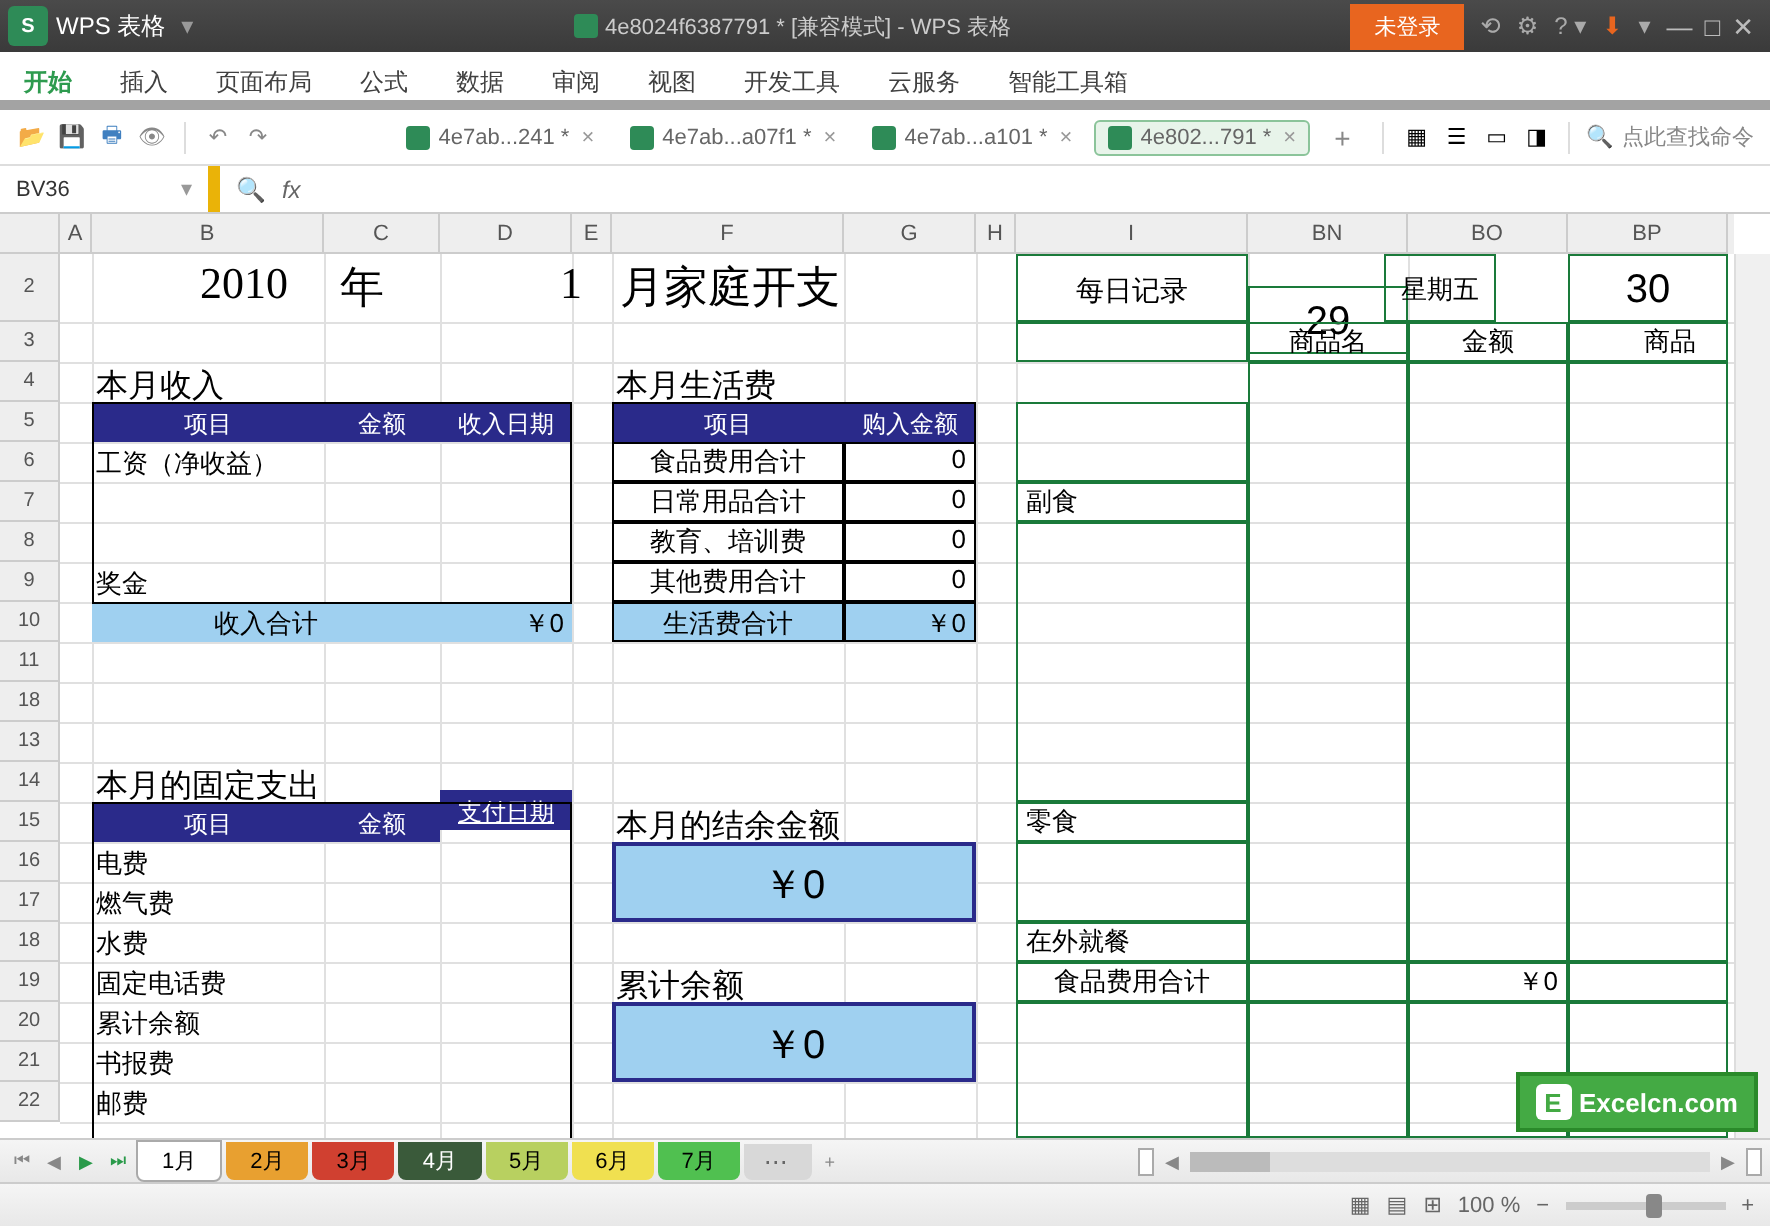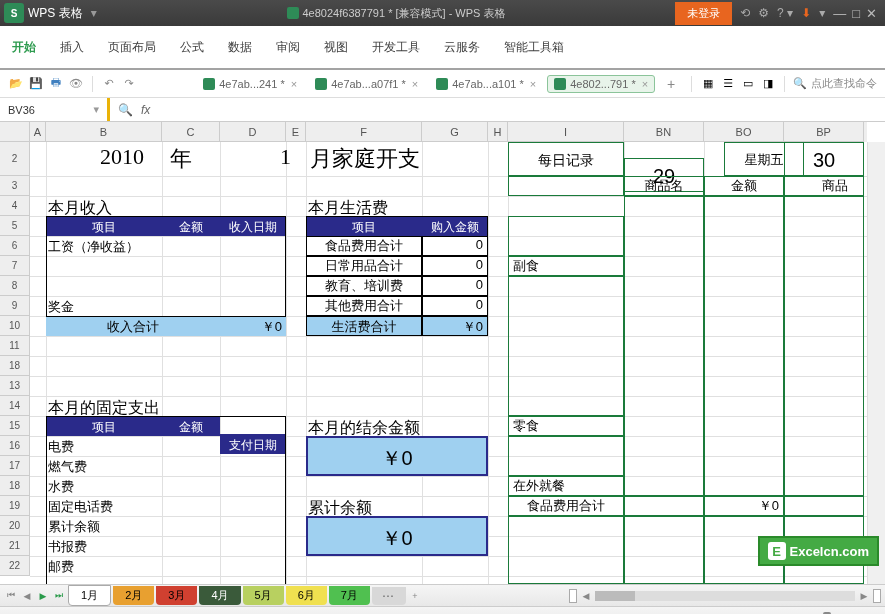--- a/index.html
+++ b/index.html
@@ -9,37 +9,37 @@
     .app-logo { width: 20px; height: 20px; background: #2e8b57; margin: 0 4px; border-radius: 3px; display: flex; align-items: center; justify-content: center; color: #fff; font-weight: bold; font-size: 10px; }
     .app-name { font-size: 12px; margin-right: 8px; color: #fff; }
     .title-dropdown { color: #999; margin-right: 20px; }
     .doc-title { flex: 1; text-align: center; font-size: 11px; color: #ccc; display: flex; align-items: center; justify-content: center; gap: 4px; }
     .doc-icon-s { width: 12px; height: 12px; background: #2e8b57; border-radius: 2px; }
     .login-btn { background: #e8651f; color: #fff; padding: 4px 12px; font-size: 11px; margin-right: 8px; }
     .title-icons { display: flex; gap: 8px; align-items: center; margin-right: 8px; color: #aaa; }
     .title-icons span { cursor: pointer; }
     .win-controls { display: flex; gap: 6px; margin-right: 8px; color: #bbb; font-size: 13px; }
     
-    .menu-bar { height: 44px; background: #fff; border-bottom: 2px solid #a3a3a3; display: flex; align-items: center; padding-left: 12px; gap: 24px; }
+    .menu-bar { height: 29px; background: #fff; border-bottom: 5px solid #a3a3a3; display: flex; align-items: flex-end; padding-left: 12px; gap: 24px; }
     .menu-item { font-size: 12px; color: #404040; cursor: pointer; }
     .menu-item.active { color: #2e9b4f; font-weight: bold; }
     
     .toolbar { height: 28px; background: #fff; border-bottom: 1px solid #ddd; display: flex; align-items: center; padding: 0 8px; gap: 4px; }
     .tb-icon { width: 16px; height: 16px; display: inline-flex; align-items: center; justify-content: center; font-size: 11px; cursor: pointer; }
     .tb-sep { width: 1px; height: 16px; background: #ddd; margin: 0 4px; }
     .tb-spacer { flex: 1; }
     .doc-tab { display: flex; align-items: center; gap: 4px; padding: 2px 6px; font-size: 11px; color: #666; cursor: pointer; border: 1px solid transparent; border-radius: 3px; }
     .doc-tab.active { background: #e8f4ea; border-color: #8bc49a; }
     .doc-tab-icon { width: 12px; height: 12px; background: #2e8b57; border-radius: 2px; }
     .doc-tab-close { color: #999; margin-left: 2px; }
     .plus-tab { padding: 2px 8px; font-size: 14px; color: #888; cursor: pointer; }
     .search-hint { display: flex; align-items: center; gap: 4px; color: #888; font-size: 11px; }
     
     .formula-bar { height: 24px; background: #fff; border-bottom: 1px solid #ccc; display: flex; align-items: center; }
-    .cell-ref { width: 110px; border-right: 3px solid #eab308; padding: 2px 8px; font-size: 11px; color: #333; height: 100%; display: flex; align-items: center; gap: 28px; }
+    .cell-ref { width: 110px; border-right: 6px solid #eab308; padding: 2px 8px; font-size: 11px; color: #333; height: 100%; display: flex; align-items: center; gap: 28px; }
     .cell-ref-dd { color: #999; margin-left: auto; }
     .fx-icons { display: flex; gap: 8px; padding: 0 8px; color: #888; align-items: center; }
     .fx-label { font-style: italic; color: #666; }
     
     .sheet-area { position: relative; height: 462px; display: flex; }
     .corner { width: 30px; height: 20px; background: #eee; border-right: 1px solid #ccc; border-bottom: 1px solid #ccc; }
     .col-headers { display: flex; height: 20px; background: #eee; }
     .col-h { border-right: 1px solid #ccc; border-bottom: 1px solid #ccc; text-align: center; font-size: 11px; color: #555; line-height: 20px; }
     .row-headers { width: 30px; }
     .row-h { height: 20px; border-right: 1px solid #ccc; border-bottom: 1px solid #ccc; background: #eee; text-align: center; font-size: 10px; color: #555; line-height: 20px; }
@@ -255,21 +255,21 @@
 
     <div class="content">
 
       <div class="cell-text big-text" style="left:70px;top:2px;">2010</div>
       <div class="cell-text big-text" style="left:140px;top:2px;">年</div>
       <div class="cell-text big-text" style="left:250px;top:2px;">1</div>
       <div class="cell-text big-text" style="left:280px;top:2px;">月家庭开支</div>
 
       <div class="green-border" style="position:absolute;left:478px;top:0;width:116px;height:34px;text-align:center;line-height:34px;font-size:14px;">每日记录</div>
       <div class="green-border" style="position:absolute;left:594px;top:16px;width:80px;height:34px;text-align:center;line-height:34px;font-size:20px;">29</div>
-      <div class="green-border" style="position:absolute;left:694px;top:0;width:80px;height:34px;text-align:center;line-height:34px;font-size:13px;">星期五</div>
+      <div class="green-border" style="position:absolute;left:662px;top:0;width:56px;height:34px;text-align:center;line-height:34px;font-size:13px;">星期五</div>
       <div class="green-border" style="position:absolute;left:754px;top:0;width:80px;height:34px;text-align:center;line-height:34px;font-size:20px;">30</div>
 
       <div class="green-border" style="position:absolute;left:594px;top:34px;width:80px;height:20px;text-align:center;">商品名</div>
       <div class="green-border" style="position:absolute;left:674px;top:34px;width:80px;height:20px;text-align:center;">金额</div>
       <div class="green-border" style="position:absolute;left:754px;top:34px;width:80px;height:20px;text-align:center;padding-left:22px;">商品</div>
       <div style="position:absolute;left:478px;top:34px;width:116px;height:20px;" class="green-border"></div>
 
       <div class="cell-text" style="left:18px;top:56px;font-size:16px;">本月收入</div>
       <div class="cell-text" style="left:278px;top:56px;font-size:16px;">本月生活费</div>
       <div class="green-border" style="position:absolute;left:594px;top:54px;width:80px;height:300px;"></div>
@@ -300,21 +300,21 @@
       <div class="lb-fill" style="position:absolute;left:276px;top:174px;width:116px;height:20px;text-align:center;line-height:20px;border:1px solid #000;">生活费合计</div>
       <div class="lb-fill" style="position:absolute;left:392px;top:174px;width:66px;height:20px;text-align:right;line-height:20px;padding-right:4px;border:1px solid #000;">￥0</div>
 
       <div class="green-border" style="position:absolute;left:478px;top:114px;width:116px;height:20px;padding-left:4px;">副食</div>
       <div class="green-border" style="position:absolute;left:478px;top:74px;width:116px;height:40px;"></div>
       <div class="green-border" style="position:absolute;left:478px;top:134px;width:116px;height:140px;"></div>
 
       <div class="cell-text" style="left:18px;top:256px;font-size:16px;">本月的固定支出</div>
       <div class="hdr-blue" style="position:absolute;left:16px;top:274px;width:116px;height:20px;line-height:20px;">项目</div>
       <div class="hdr-blue" style="position:absolute;left:132px;top:274px;width:58px;height:20px;line-height:20px;">金额</div>
-      <div class="hdr-blue" style="position:absolute;left:190px;top:292px;width:66px;height:20px;line-height:20px;">支付日期</div>
+      <div class="hdr-blue" style="position:absolute;left:190px;top:268px;width:66px;height:20px;line-height:20px;text-decoration:underline;">支付日期</div>
       <div style="position:absolute;left:16px;top:274px;width:240px;height:168px;border:1px solid #000;border-bottom:none;"></div>
       <div class="cell-text" style="left:18px;top:296px;">电费</div>
       <div class="cell-text" style="left:18px;top:316px;">燃气费</div>
       <div class="cell-text" style="left:18px;top:336px;">水费</div>
       <div class="cell-text" style="left:18px;top:356px;">固定电话费</div>
       <div class="cell-text" style="left:18px;top:376px;">累计余额</div>
       <div class="cell-text" style="left:18px;top:396px;">书报费</div>
       <div class="cell-text" style="left:18px;top:416px;">邮费</div>
 
       <div class="cell-text" style="left:278px;top:276px;font-size:16px;">本月的结余金额</div>

